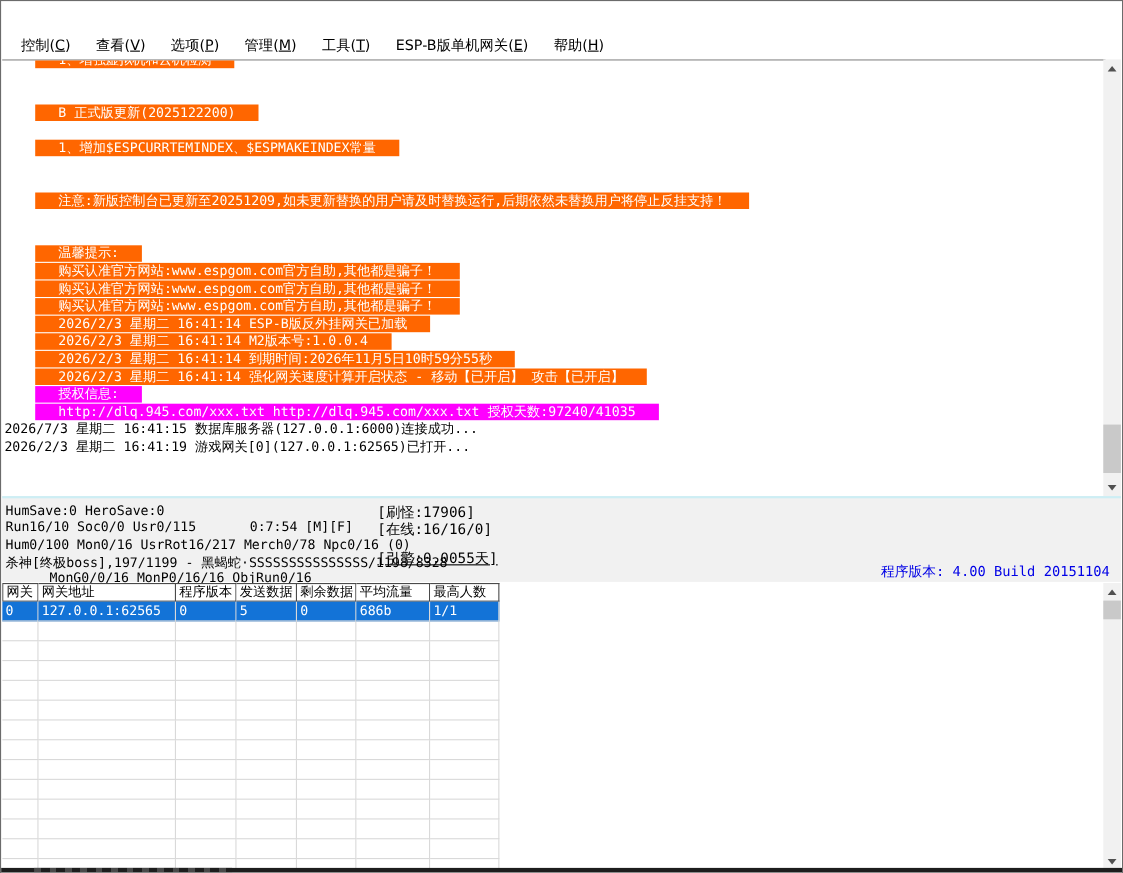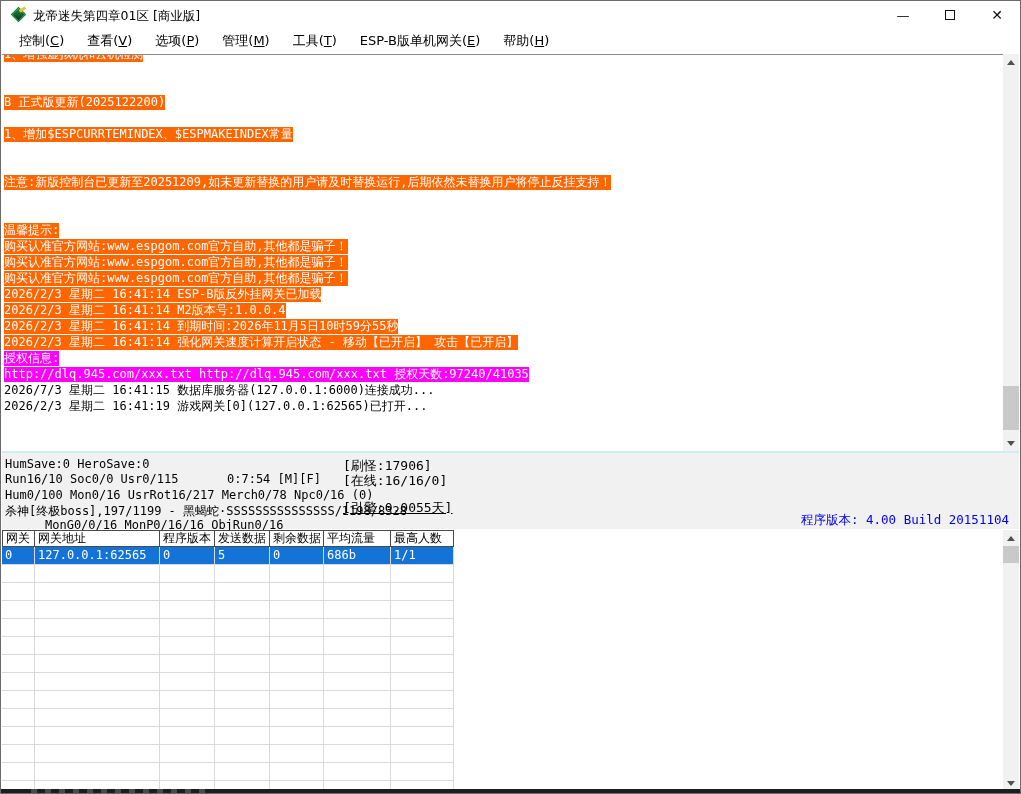--- a/index.html
+++ b/index.html
@@ -27,21 +27,21 @@
   .menubar { position:absolute; top:28px; left:1px; right:1px; height:24px; background:#fff;
     display:flex; align-items:center; padding-left:8px; font-size:13px; color:#000; }
   .menu-item { padding:3px 9px; margin-right:5px; white-space:nowrap;text-align:center; }
   .menu-item u { text-decoration:underline; }
   
   .log-area { position:absolute; top:53px; left:1px; width:1003px; height:397px;
     background:#fff; overflow:hidden; border-top:1px solid #888;
     font-family:"DejaVu Sans Mono","DejaVu Sans",monospace; }
   .log-lines { position:absolute; top:-9px; left:2px; right:2px; }
   .log-line { height:16px; line-height:16px; font-size:12px; white-space:nowrap; color:#000; }
-  .log-line .hl { display:inline-block; height:15px; line-height:15px; padding:0 0; color:#fff; }
+  .log-line .hl { display:inline-block; height:15px; line-height:15px; padding:0 21px; color:#fff;margin-left:28px; }
   .log-line .hl.orange { background:var(--orange); }
   .log-line .hl.magenta { background:var(--magenta); }
   
   .scrollbar { position:absolute; width:16px; background:#f1f1f1; }
   .sb-log { top:53px; right:1px; height:397px; }
   .sb-table { top:529px; right:1px; height:261px; }
   .sb-arrow { position:absolute; left:0; width:16px; height:16px; display:flex;
     align-items:center; justify-content:center; }
   .sb-arrow.up { top:0; } .sb-arrow.down { bottom:0; }
   .tri-up { width:0; height:0; border-left:4px solid transparent; border-right:4px solid transparent;
@@ -75,32 +75,20 @@
   
   .bottom-strip { position:absolute; left:0; right:0; bottom:0; height:4px; background:#1d1d1d; }
   .bottom-strip .dashes { position:absolute; left:30px; top:0; width:180px; height:4px;
     background:repeating-linear-gradient(90deg,#4a4a4a 0 6px,#1d1d1d 6px 14px); }
 </style>
 </head>
 <body>
 
 <div class="window">
 
-  <div class="titlebar">
-    <div class="app-icon">
-      <div class="gem"></div>
-      <div class="flare"></div>
-    </div>
-    <div class="title-text">龙帝迷失第四章01区 [商业版]</div>
-    <div class="win-btn min">—</div>
-    <div class="win-btn max">
-        <span></span>
-      </div>
-    <div class="win-btn close">✕</div>
-  </div>
 
   <div class="menubar" id="menubar">
       <span class="menu-item">控制(<u>C</u>)</span>
       <span class="menu-item">查看(<u>V</u>)</span>
       <span class="menu-item">选项(<u>P</u>)</span>
       <span class="menu-item">管理(<u>M</u>)</span>
       <span class="menu-item">工具(<u>T</u>)</span>
       <span class="menu-item">ESP-B版单机网关(<u>E</u>)</span>
       <span class="menu-item">帮助(<u>H</u>)</span>
     </div>

